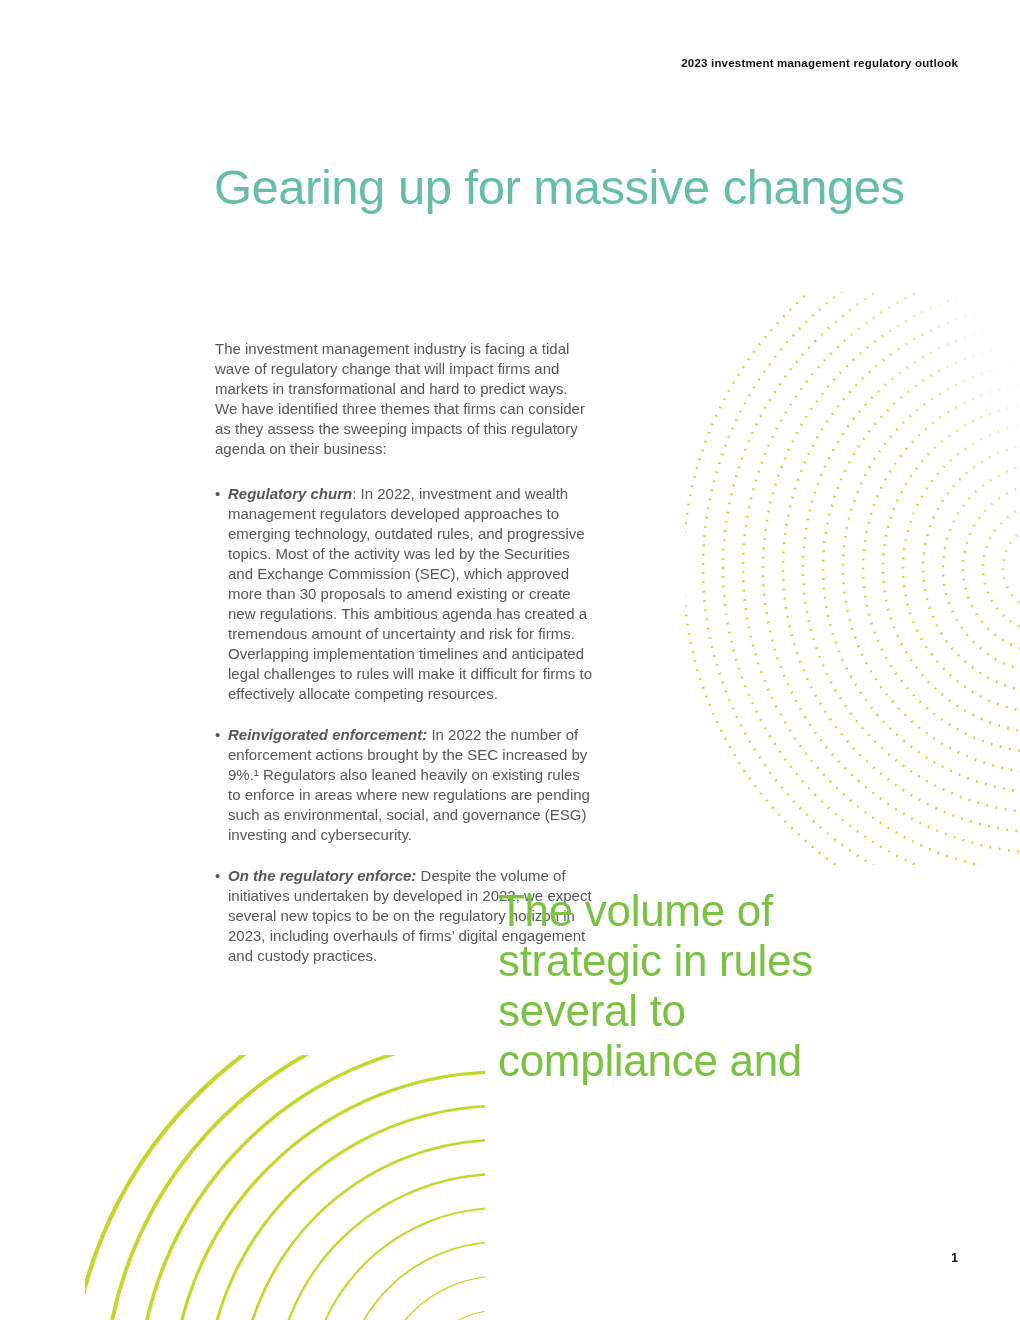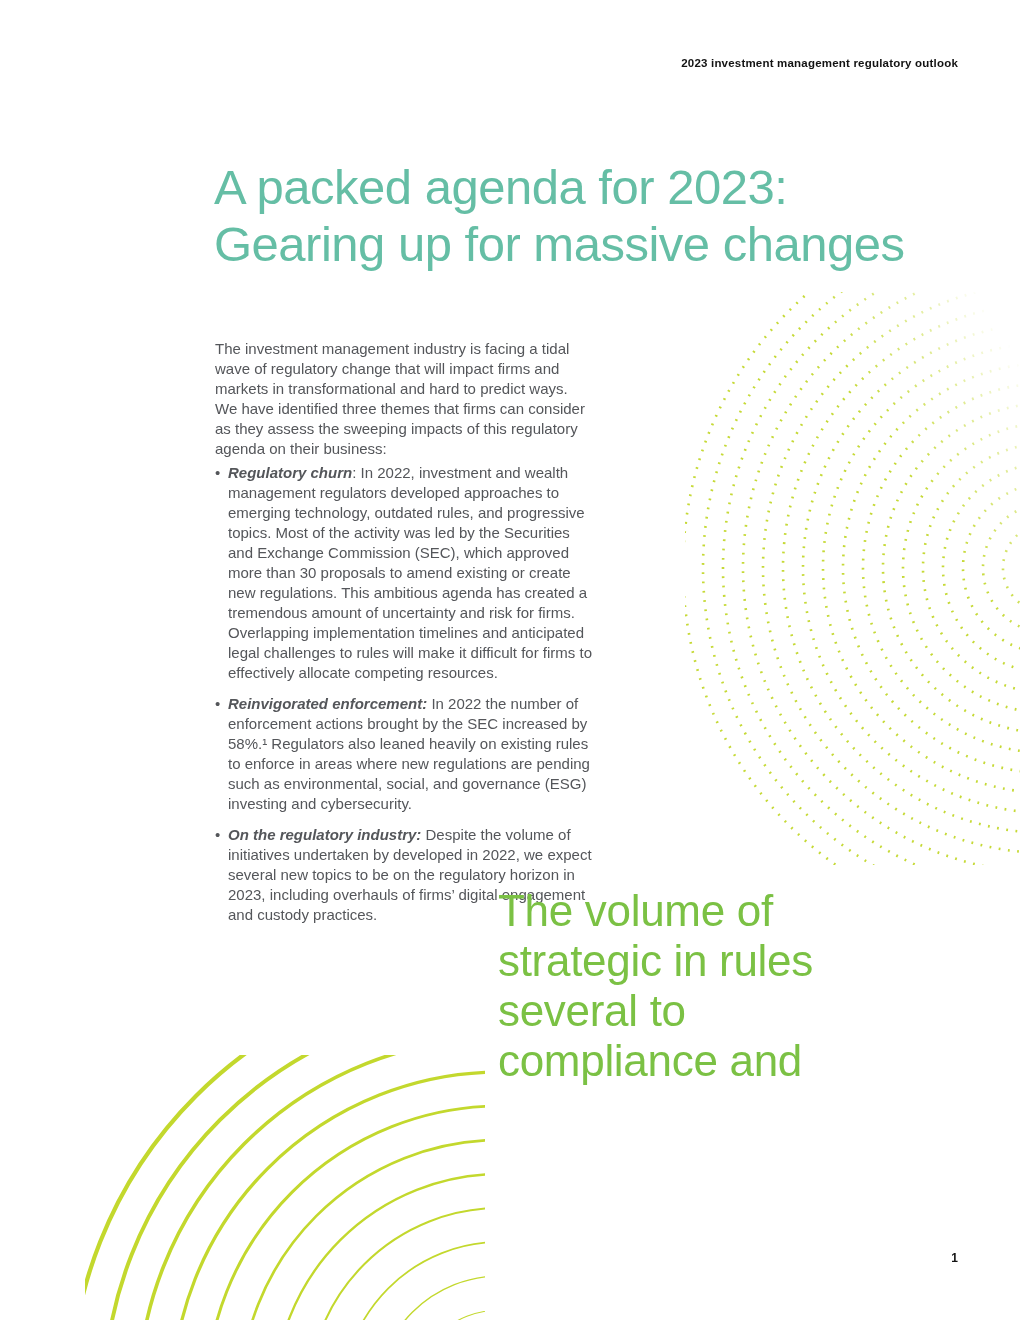--- a/index.html
+++ b/index.html
@@ -20,21 +20,21 @@
   .intro {
     position:absolute; left:215px; top:324px; width:378px;
     font-size:15px; line-height:20px; color:var(--body, #54565A);
   }
   .bullets {
     position:absolute; left:215px; top:463px; width:380px;
     margin:0; padding:0; list-style:none;
   }
   .bullets li {
     position:relative; padding-left:13px; margin-bottom:11px;
-    font-size:15px; line-height:20px; color:var(--body, #54565A);
+    font-size:15px; line-height:20px; color:var(--body, #54565A);margin-top:21px;
   }
   .bullets li::before { content:"\2022"; position:absolute; left:0; top:0; }
   .bullet-lead { font-weight:700; font-style:italic; }
   .pull-quote {
     position:absolute; right:62px; top:886px; width:460px;
     text-align:left; font-size:44px; line-height:50px; font-weight:300;
     letter-spacing:-0.3px; color:var(--green, #7BC144);
   }
   .page-number {
     position:absolute; right:62px; top:1251px;
@@ -79,36 +79,35 @@
         <circle cx="363" cy="276" r="285" stroke-dashoffset="6.90"></circle>
         <circle cx="363" cy="276" r="305" stroke-dashoffset="5.10"></circle>
         <circle cx="363" cy="276" r="325" stroke-dashoffset="3.30"></circle>
         <circle cx="363" cy="276" r="345" stroke-dashoffset="1.50"></circle>
         <circle cx="363" cy="276" r="365" stroke-dashoffset="9.00"></circle>
       </g>
   </svg>
 
   <div class="doc-title">
     <div>
-        <div>A packed agenda for 2023:</div>
         <div>Gearing up for massive changes</div>
       </div>
   </div>
 
   <p class="intro">The investment management industry is facing a tidal wave of regulatory change that will impact firms and markets in transformational and hard to predict ways. We have identified three themes that firms can consider as they assess the sweeping impacts of this regulatory agenda on their business:</p>
 
   <ul class="bullets">
     <li>
       <span class="bullet-lead">Regulatory churn</span><span>: </span><span>In 2022, investment and wealth management regulators developed approaches to emerging technology, outdated rules, and progressive topics. Most of the activity was led by the Securities and Exchange Commission (SEC), which approved more than 30 proposals to amend existing or create new regulations. This ambitious agenda has created a tremendous amount of uncertainty and risk for firms. Overlapping implementation timelines and anticipated legal challenges to rules will make it difficult for firms to effectively allocate competing resources.</span>
     </li>
     <li>
-      <span class="bullet-lead">Reinvigorated enforcement:</span><span> </span><span>In 2022 the number of enforcement actions brought by the SEC increased by 58%.¹ Regulators also leaned heavily on existing rules to enforce in areas where new regulations are pending such as environmental, social, and governance (ESG) investing and cybersecurity.</span>
+      <span class="bullet-lead">Reinvigorated enforcement:</span><span> </span><span>In 2022 the number of enforcement actions brought by the SEC increased by 9%.¹ Regulators also leaned heavily on existing rules to enforce in areas where new regulations are pending such as environmental, social, and governance (ESG) investing and cybersecurity.</span>
     </li>
     <li>
-      <span class="bullet-lead">On the regulatory industry:</span><span> </span><span>Despite the volume of initiatives undertaken by developed in 2022, we expect several new topics to be on the regulatory horizon in 2023, including overhauls of firms’ digital engagement and custody practices.</span>
+      <span class="bullet-lead">On the regulatory enforce:</span><span> </span><span>Despite the volume of initiatives undertaken by developed in 2022, we expect several new topics to be on the regulatory horizon in 2023, including overhauls of firms’ digital engagement and custody practices.</span>
     </li>
   </ul>
 
   <div class="pull-quote">
     <div>
         <div>The volume of</div>
         <div>strategic in rules</div>
         <div>several to</div>
         <div>compliance and</div>
       </div>

